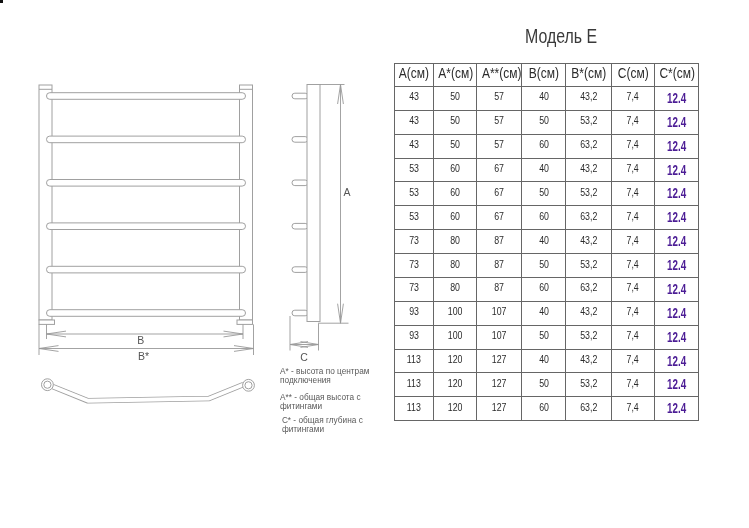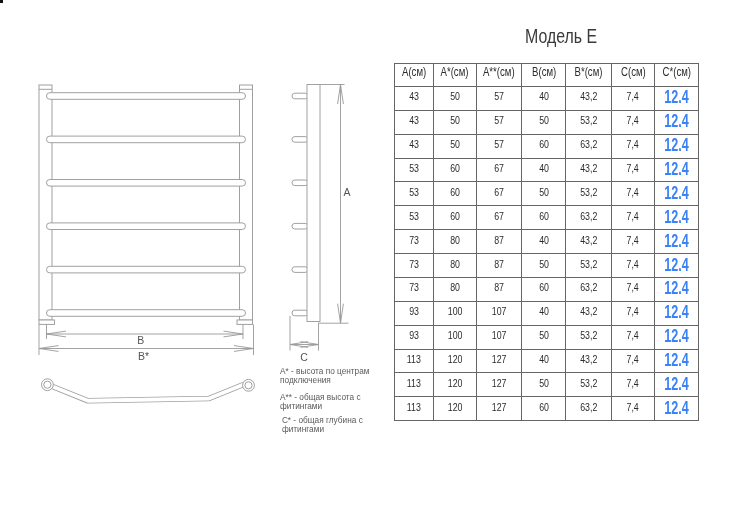--- a/index.html
+++ b/index.html
@@ -5,25 +5,25 @@
   html,body{margin:0;padding:0;}
   body{width:749px;height:528px;background:#ffffff;position:relative;overflow:hidden;
        font-family:"Liberation Sans",sans-serif;}
   svg{position:absolute;left:0;top:0;}
   .title{position:absolute;left:524.8px;top:27.2px;font-size:19.3px;line-height:19px;
          color:#3a3a3a;transform:scaleX(0.825);transform-origin:0 0;white-space:nowrap;}
   table.spec{position:absolute;left:394px;top:62.7px;border-collapse:collapse;
              table-layout:fixed;width:304px;height:358.6px;}
   table.spec td,table.spec th{border:1px solid #666666;text-align:center;vertical-align:middle;
              padding:0;font-weight:normal;color:#2b2b2b;font-size:11px;overflow:hidden;}
-  table.spec th{font-size:12px;text-decoration:underline;}
+  table.spec th{font-size:15px;text-decoration:underline;}
   table.spec td span,table.spec th span{display:inline-block;transform:scaleX(0.8);white-space:nowrap;
              position:relative;top:-2px;}
   table.spec th span{top:-2.5px;}
-  table.spec td.last{font-size:18px;font-weight:bold;color:#3b82f6;}
+  table.spec td.last{font-size:14px;font-weight:bold;color:#4c1d95;}
   table.spec td.last span{transform:scaleX(0.70);top:-0.5px;}
   .leg{position:absolute;left:279.5px;color:#5a5a5a;font-size:8.8px;line-height:9px;
        white-space:nowrap;transform:scaleX(0.94);transform-origin:0 0;}
   .corner{position:absolute;left:0;top:0;width:2.5px;height:2.5px;background:#111;}
 </style>
 </head>
 <body>
 
 <div class="corner"></div>
 

